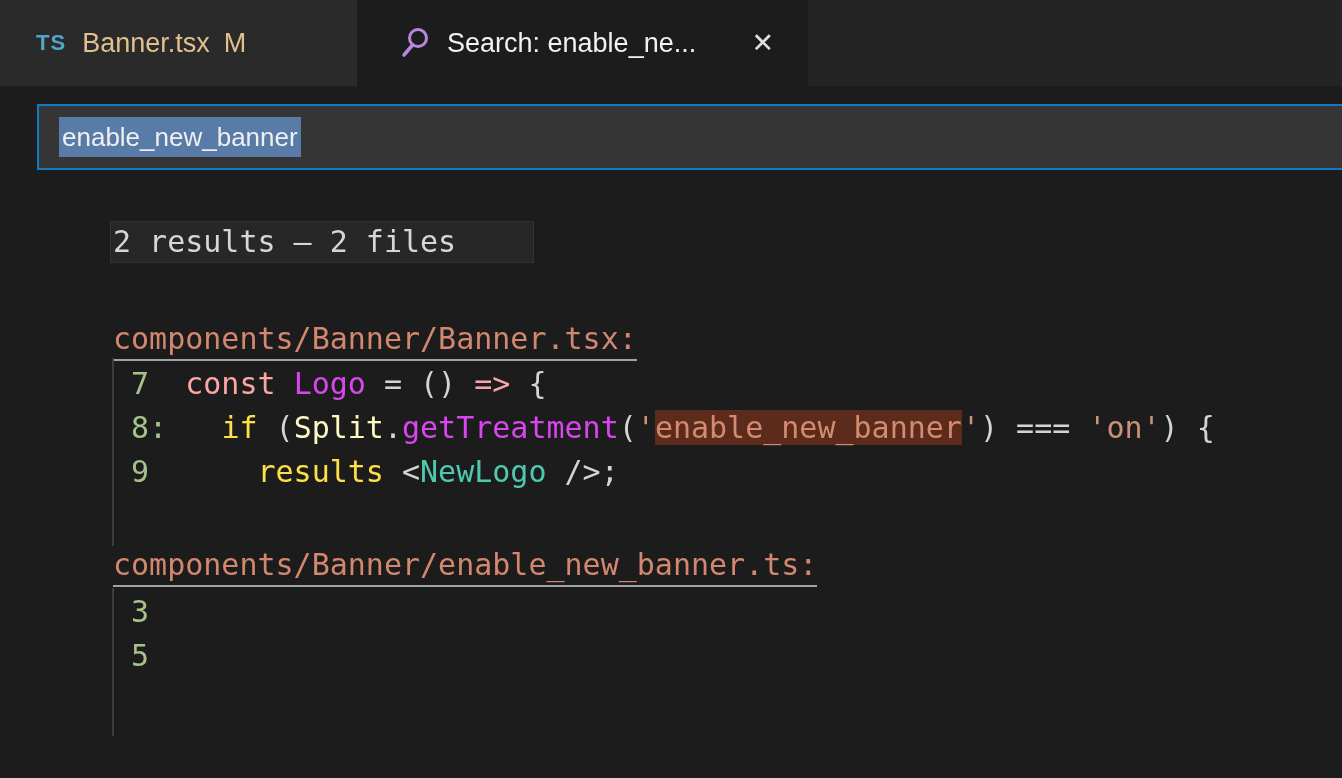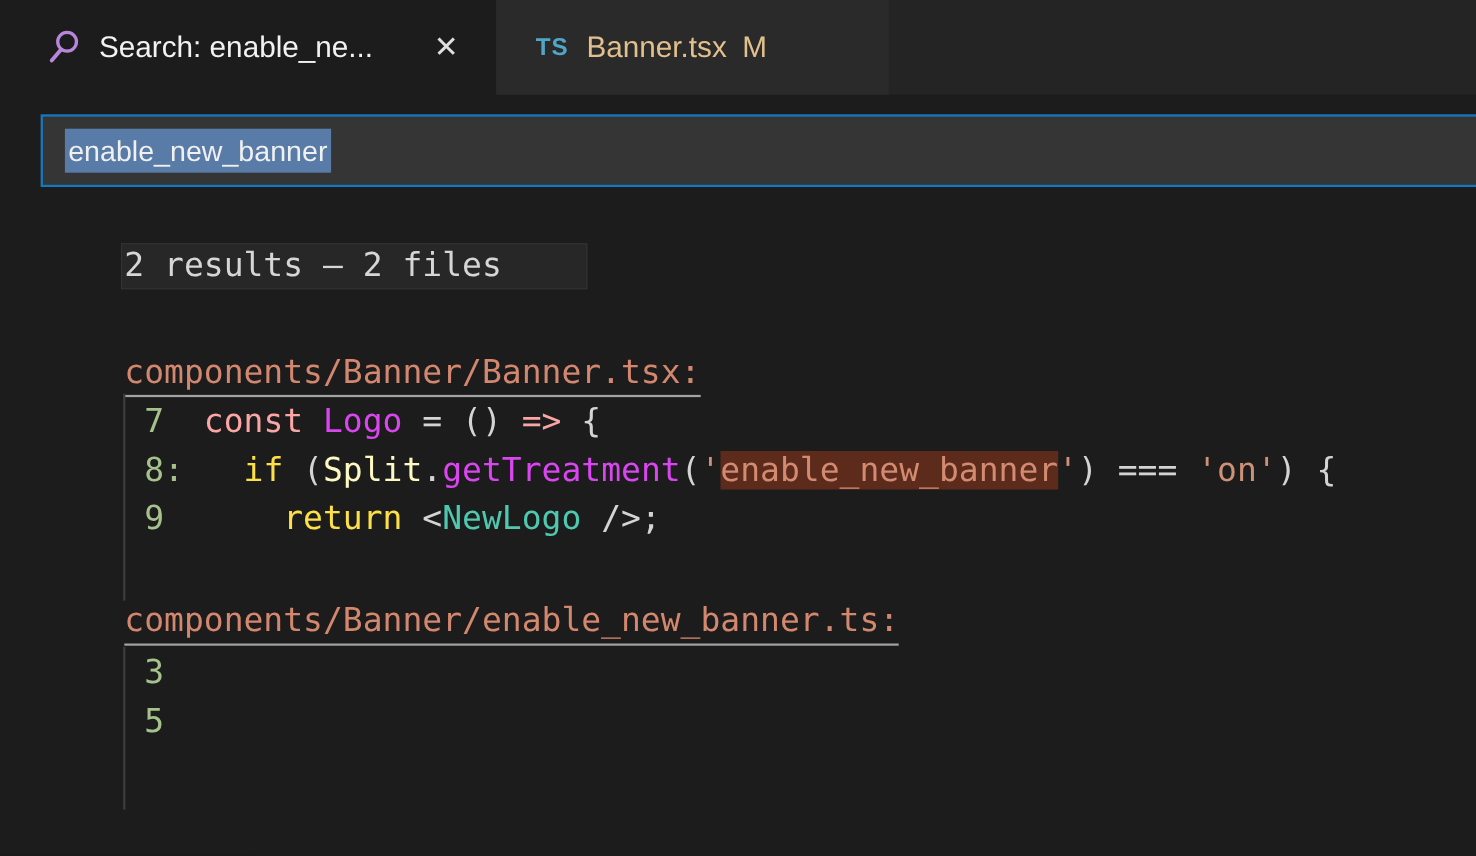--- a/index.html
+++ b/index.html
@@ -49,50 +49,50 @@
   .tok-str{color:#ce9178;}
   .tok-pn{color:#d4d4d4;}
   .tok-match{color:#d28b70;background:#5d2b1c;}
 </style>
 </head>
 <body>
 
 <div class="app">
 
   <div class="tab-bar">
+    <div class="tab inactive">
+      <span class="ts-icon">TS</span>
+      <span class="tab-label">Banner.tsx</span>
+      <span class="tab-badge">M</span>
+    </div>
     <div class="tab active">
       <span class="search-icon">
         <svg width="32" height="34" viewBox="0 0 32 34">
           <circle cx="19" cy="12" r="8.5" fill="none" stroke="#b787dd" stroke-width="3"></circle>
           <line x1="13.5" y1="19" x2="5" y2="29" stroke="#b787dd" stroke-width="3.5" stroke-linecap="round"></line>
         </svg>
       </span>
       <span class="tab-label">Search: enable_ne...</span>
       <span class="tab-close">✕</span>
-    </div>
-    <div class="tab inactive">
-      <span class="ts-icon">TS</span>
-      <span class="tab-label">Banner.tsx</span>
-      <span class="tab-badge">M</span>
     </div>
   </div>
 
   <div class="query-input">
     <span class="query-selection">enable_new_banner</span>
   </div>
 
   <div class="summary-highlight"></div>
   <div class="summary mono">2 results — 2 files</div>
 
   <div class="file-heading mono h1">components/Banner/Banner.tsx:</div>
   <div class="guide g1"></div>
   <div class="code-block mono b1">
       <div class="code-line"><span class="ln"> 7  </span><span class="tok-kw">const </span><span class="tok-fn">Logo </span><span class="tok-pn">= () </span><span class="tok-kw">=&gt; </span><span class="tok-pn">{</span></div>
       <div class="code-line"><span class="ln"> 8:   </span><span class="tok-ctl">if </span><span class="tok-pn">(</span><span class="tok-var">Split</span><span class="tok-pn">.</span><span class="tok-fn">getTreatment</span><span class="tok-pn">(</span><span class="tok-str">'</span><span class="tok-match">enable_new_banner</span><span class="tok-str">'</span><span class="tok-pn">) </span><span class="tok-pn">=== </span><span class="tok-str">'on'</span><span class="tok-pn">) {</span></div>
-      <div class="code-line"><span class="ln"> 9      </span><span class="tok-ctl">return </span><span class="tok-pn">&lt;</span><span class="tok-type">NewLogo</span><span class="tok-pn"> /&gt;;</span></div>
+      <div class="code-line"><span class="ln"> 9      </span><span class="tok-ctl">results </span><span class="tok-pn">&lt;</span><span class="tok-type">NewLogo</span><span class="tok-pn"> /&gt;;</span></div>
     </div>
 
   <div class="file-heading mono h2">components/Banner/enable_new_banner.ts:</div>
   <div class="guide g2"></div>
   <div class="code-block mono b2">
       <div class="code-line"><span class="ln"> 3</span></div>
       <div class="code-line"><span class="ln"> 5</span></div>
     </div>
 
 </div>

